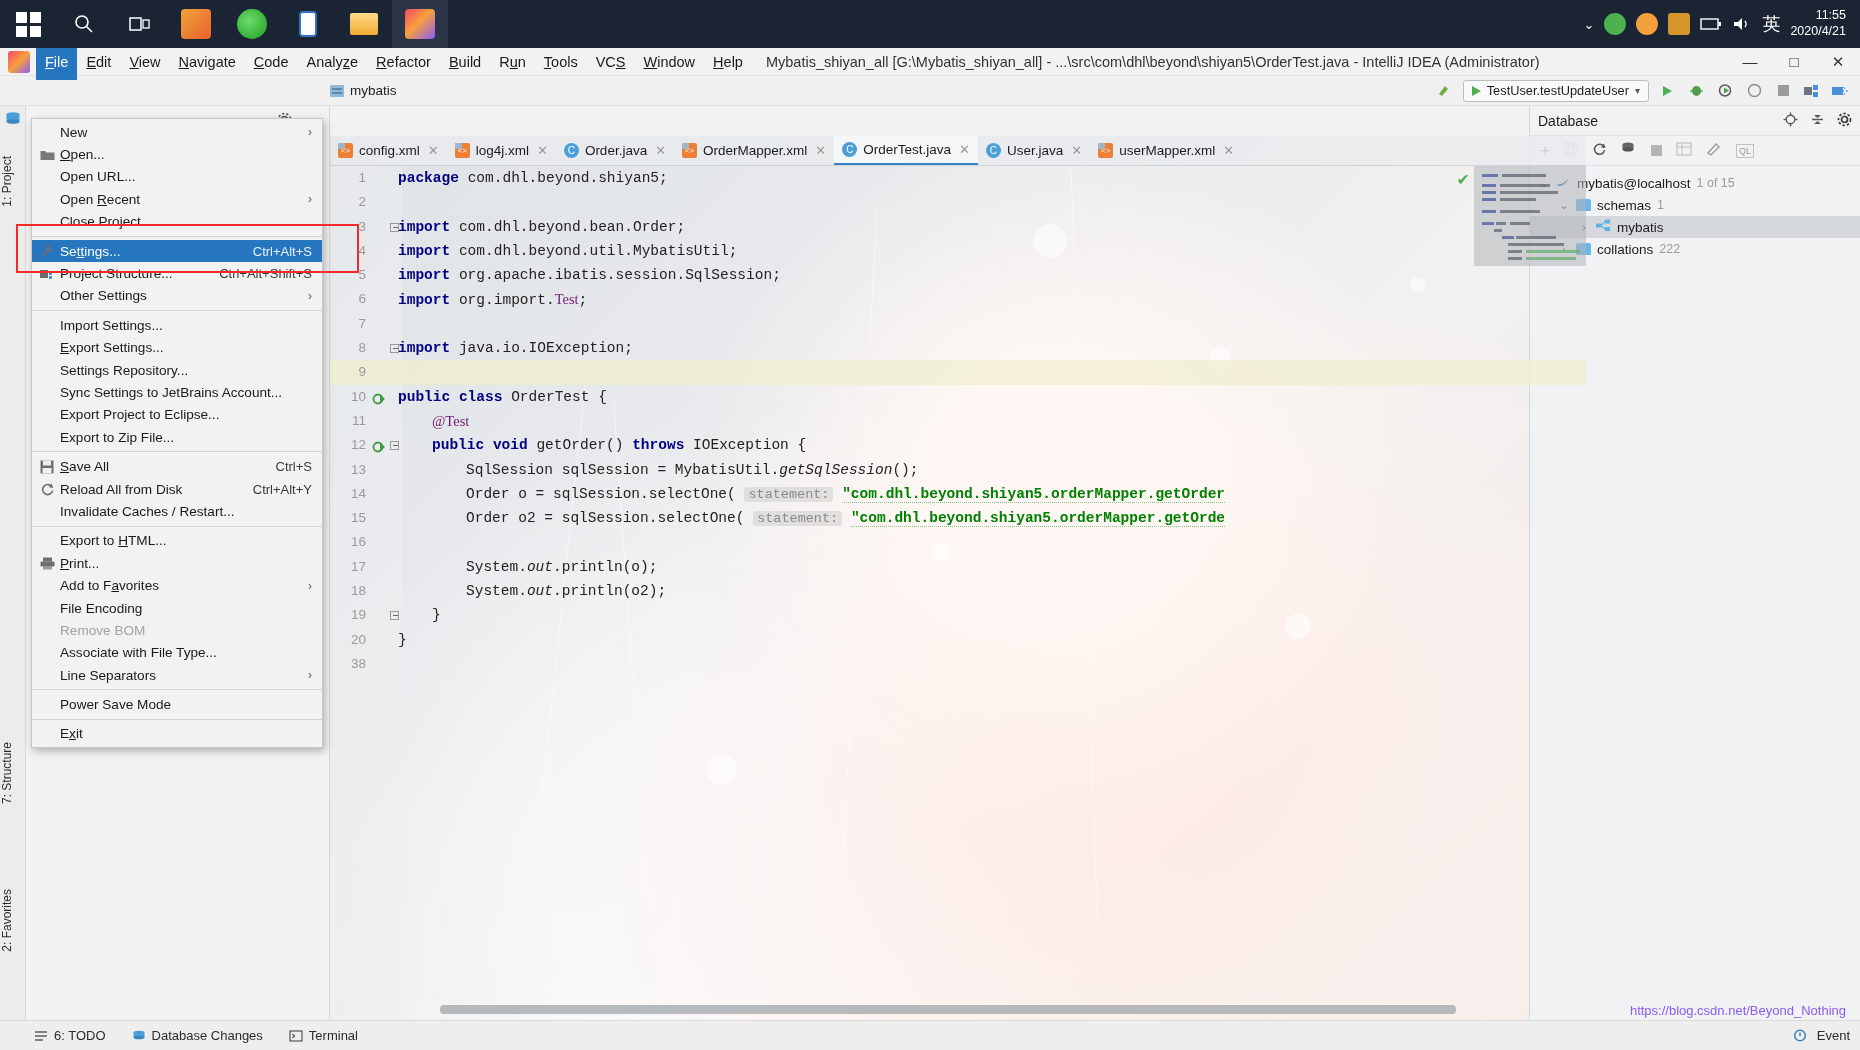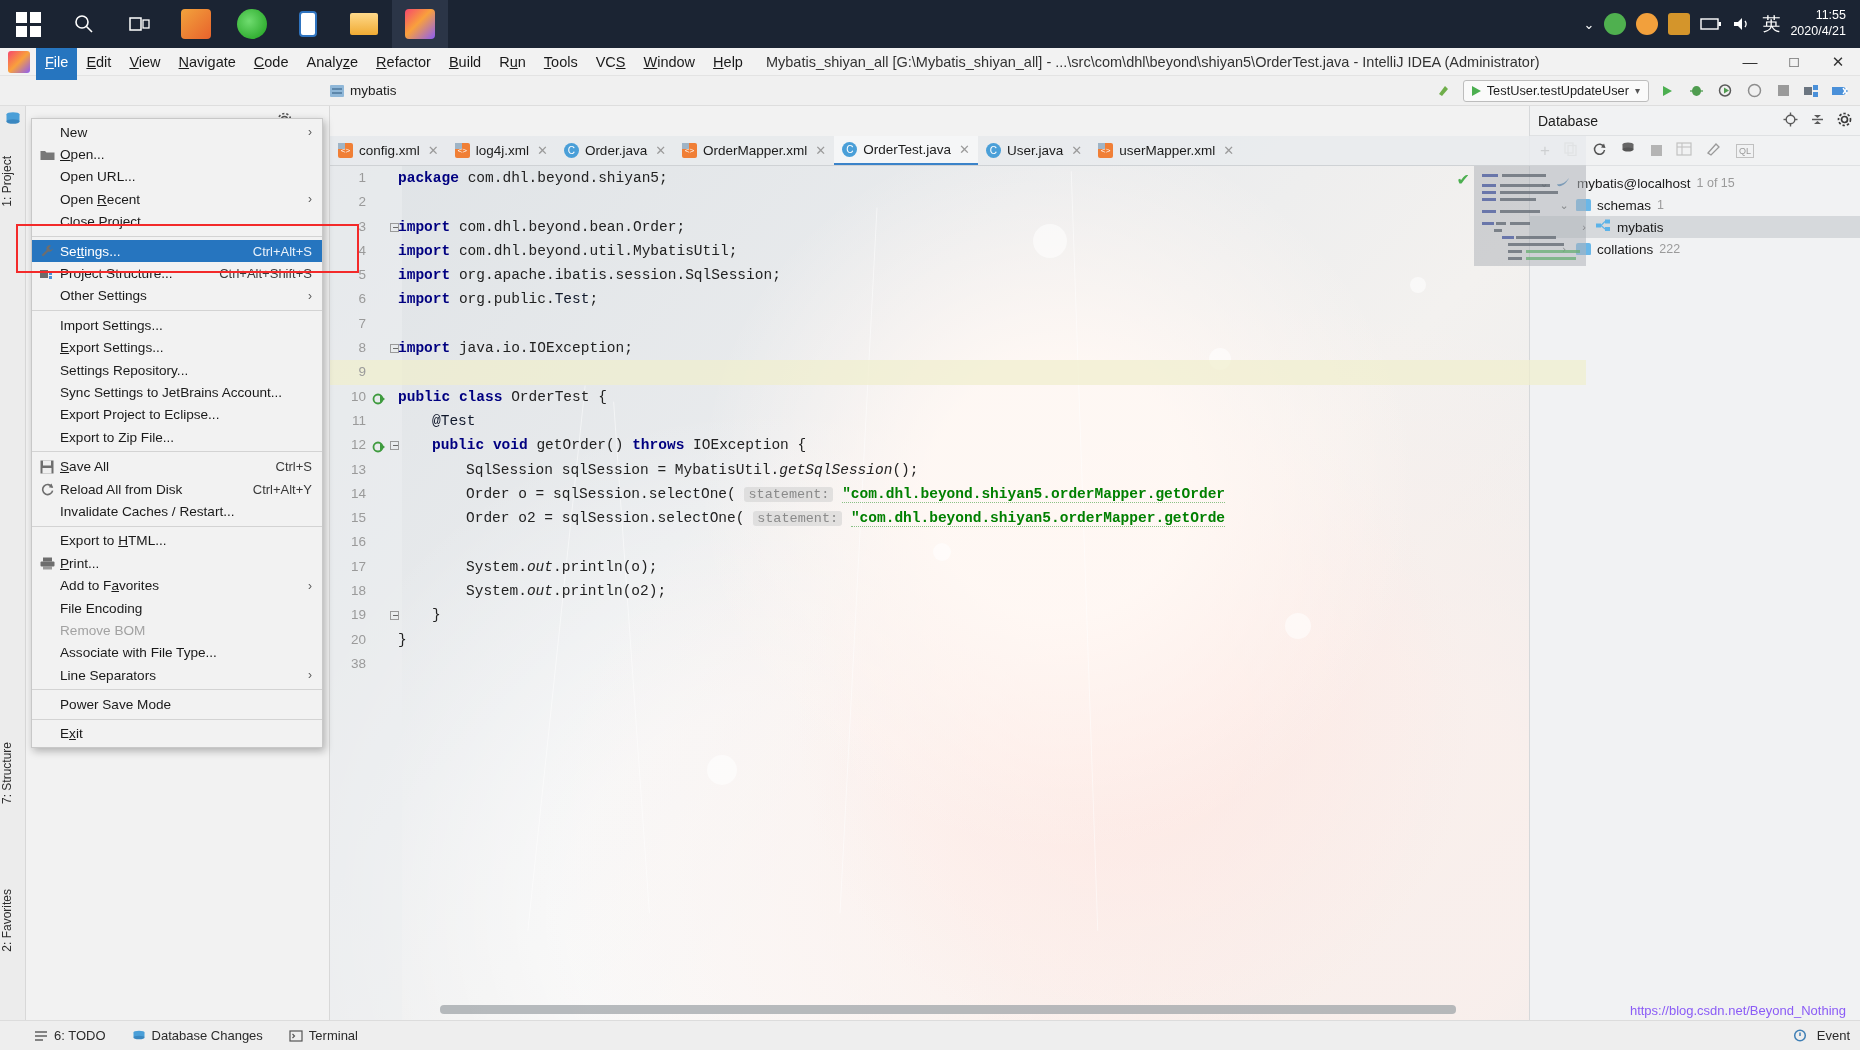--- a/index.html
+++ b/index.html
@@ -146,21 +146,21 @@
     font-family:"Liberation Mono", monospace; font-size:14.5px;
   }
   .crow { position:relative; height:24.3px; line-height:24.3px; white-space:nowrap; }
   .crow.hl { background:rgba(240,238,205,0.72); }
   .lnum {
     position:absolute; left:0; width:36px; text-align:right;
     color:#9a9a9a; font-size:13.5px; font-family:"Liberation Sans",sans-serif;
   }
   .ctext { position:absolute; left:68px; color:#222; }
   .kw { color:#000080; font-weight:bold; }
-  .ann { color:#0f172a; }
+  .ann { color:#701a75;font-family:Liberation Serif, serif; }
   .str { color:#008000; font-weight:bold; }
   .itl { font-style:italic; }
   .hint {
     background:rgba(210,210,210,0.6); color:#8a8a8a; border-radius:3px;
     padding:0 4px; font-size:13.5px;
   }
   .runmark { position:absolute; left:42px; top:5px; width:14px; height:14px; }
   .foldm { position:absolute; left:60px; top:8px; width:9px;height:9px;border:1px solid #9a9a9a; }
   .foldm:after{content:"";position:absolute;left:2px;top:3px;width:5px;height:1px;background:#6a6a6a;}
 
@@ -479,21 +479,21 @@
           <div class="crow">
             <span class="lnum">4</span>
             <span class="ctext" style="left: 68px;"><span class="kw">import </span><span>com.dhl.beyond.util.MybatisUtil;</span></span>
           </div>
           <div class="crow">
             <span class="lnum">5</span>
             <span class="ctext" style="left: 68px;"><span class="kw">import </span><span>org.apache.ibatis.session.SqlSession;</span></span>
           </div>
           <div class="crow">
             <span class="lnum">6</span>
-            <span class="ctext" style="left: 68px;"><span class="kw">import </span><span>org.public.</span><span class="ann">Test</span><span>;</span></span>
+            <span class="ctext" style="left: 68px;"><span class="kw">import </span><span>org.import.</span><span class="ann">Test</span><span>;</span></span>
           </div>
           <div class="crow">
             <span class="lnum">7</span>
             <span class="ctext" style="left: 68px;"></span>
           </div>
           <div class="crow">
             <span class="lnum">8</span>
             <span class="foldm"></span>
             <span class="ctext" style="left: 68px;"><span class="kw">import </span><span>java.io.IOException;</span></span>
           </div>

